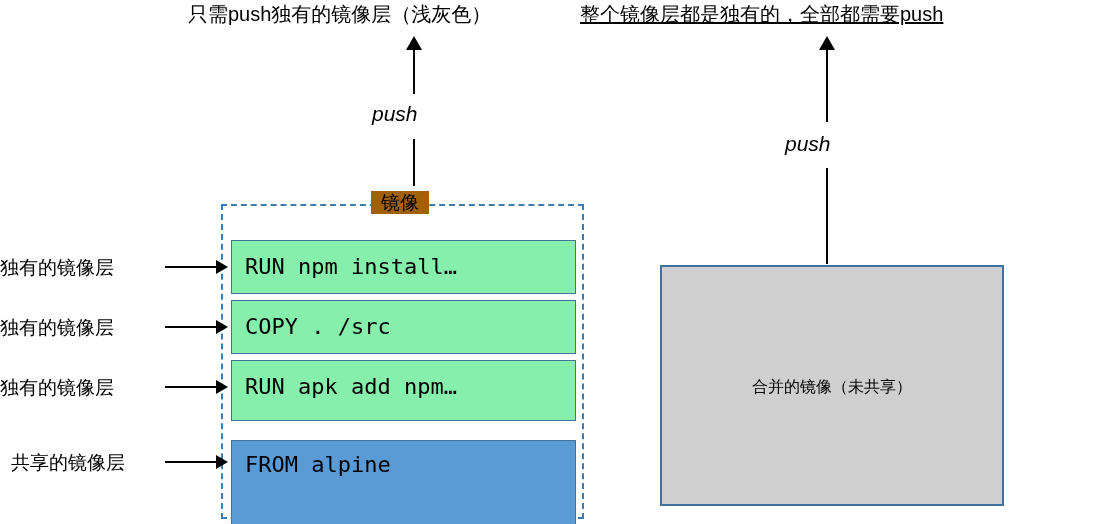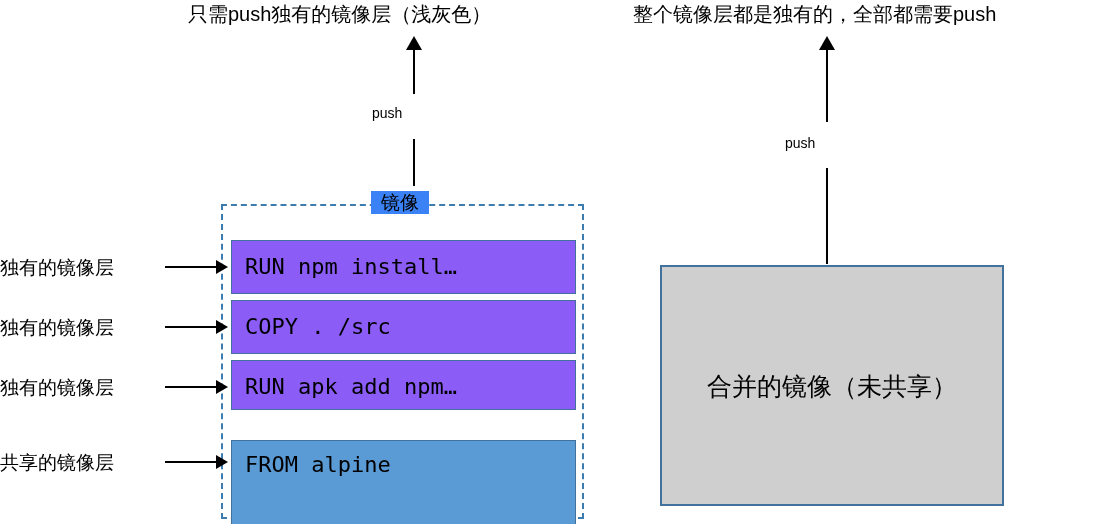--- a/index.html
+++ b/index.html
@@ -19,37 +19,38 @@
   .abs { position: absolute; }
 
   
   .heading {
     font-size: 20px;
     line-height: 24px;
     color: #000;
     white-space: nowrap;
   }
   #heading-left  { left: 188px; top: 2px; text-align: center; }
-  #heading-right { left: 633px; top: 2px; }
+  #heading-right { left: 580px; top: 2px; text-decoration: underline; }
 
   
   .arrow-col { width: 2px; background: #000; }
 
   .arrow-head {
     width: 0; height: 0;
     border-left: 8px solid transparent;
     border-right: 8px solid transparent;
     border-bottom: 14px solid #000;
   }
 
   .push-label {
-    font-size: 14px;
+    font-size: 21px;
     line-height: 25px;
     white-space: nowrap;
     color: #000;
+    font-style: italic;
   }
 
   
   #arrow-left-head  { left: 406px; top: 36px; }
   #arrow-left-upper { left: 413px; top: 49px;  height: 45px; }
   #push-label-left  { left: 372px; top: 101px; }
   #arrow-left-lower { left: 413px; top: 139px; height: 47px; }
 
   
   #arrow-right-head  { left: 819px; top: 36px; }
@@ -64,46 +65,46 @@
     width: 363px;
     height: 315px;
     border: 2px dashed #3C7CAE;
     box-sizing: border-box;
   }
   #image-container-label {
     left: 371px;
     top: 191px;
     font-size: 19px;
     line-height: 23px;
-    background: #3b82f6;
+    background: #a16207;
     padding: 0 10px;
     white-space: nowrap;
   }
 
   
   .layer {
     box-sizing: border-box;
     border: 1px solid #41719C;
     left: 231px;
     width: 345px;
   }
-  .layer-unique { background: #8b5cf6; }
+  .layer-unique { background: #86efac; }
   .layer-base   { background: #5B9BD5; }
 
   .layer-cmd {
     font-family: "DejaVu Sans Mono", "Liberation Mono", monospace;
     font-size: 22px;
     line-height: 26px;
     color: #000;
     white-space: pre;
   }
 
   #layer-1 { top: 240px; height: 54px; }
   #layer-2 { top: 300px; height: 54px; }
-  #layer-3 { top: 360px; height: 50px; }
+  #layer-3 { top: 360px; height: 61px; }
   #layer-4 { top: 440px; height: 94px; }
 
   #layer-1 .layer-cmd,
   #layer-2 .layer-cmd,
   #layer-3 .layer-cmd {
     position: absolute;
     left: 13px;
     top: 13px;
   }
 
@@ -152,41 +153,41 @@
   #side-head-1  { top: 260px; }
 
   #side-label-2 { top: 316px; }
   #side-line-2  { top: 326px; }
   #side-head-2  { top: 320px; }
 
   #side-label-3 { top: 376px; }
   #side-line-3  { top: 386px; }
   #side-head-3  { top: 380px; }
 
-  #side-label-4 { top: 451px; }
+  #side-label-4 { top: 451px; padding-left: 11px; }
   #side-line-4  { top: 461px; }
   #side-head-4  { top: 455px; }
 
   
   #merged-box {
     left: 660px;
     top: 265px;
     width: 344px;
     height: 241px;
     background: #CFCFCF;
     border: 2px solid #41719C;
     box-sizing: border-box;
   }
   #merged-box-label {
     position: absolute;
     left: 0;
     right: 0;
     top: 107px;
     text-align: center;
-    font-size: 25px;
+    font-size: 16px;
     line-height: 25px;
     color: #000;
     white-space: nowrap;
   }
 </style>
 </head>
 <body>
 
 <div class="abs heading" id="heading-left">只需push独有的镜像层（浅灰色）</div>
 

